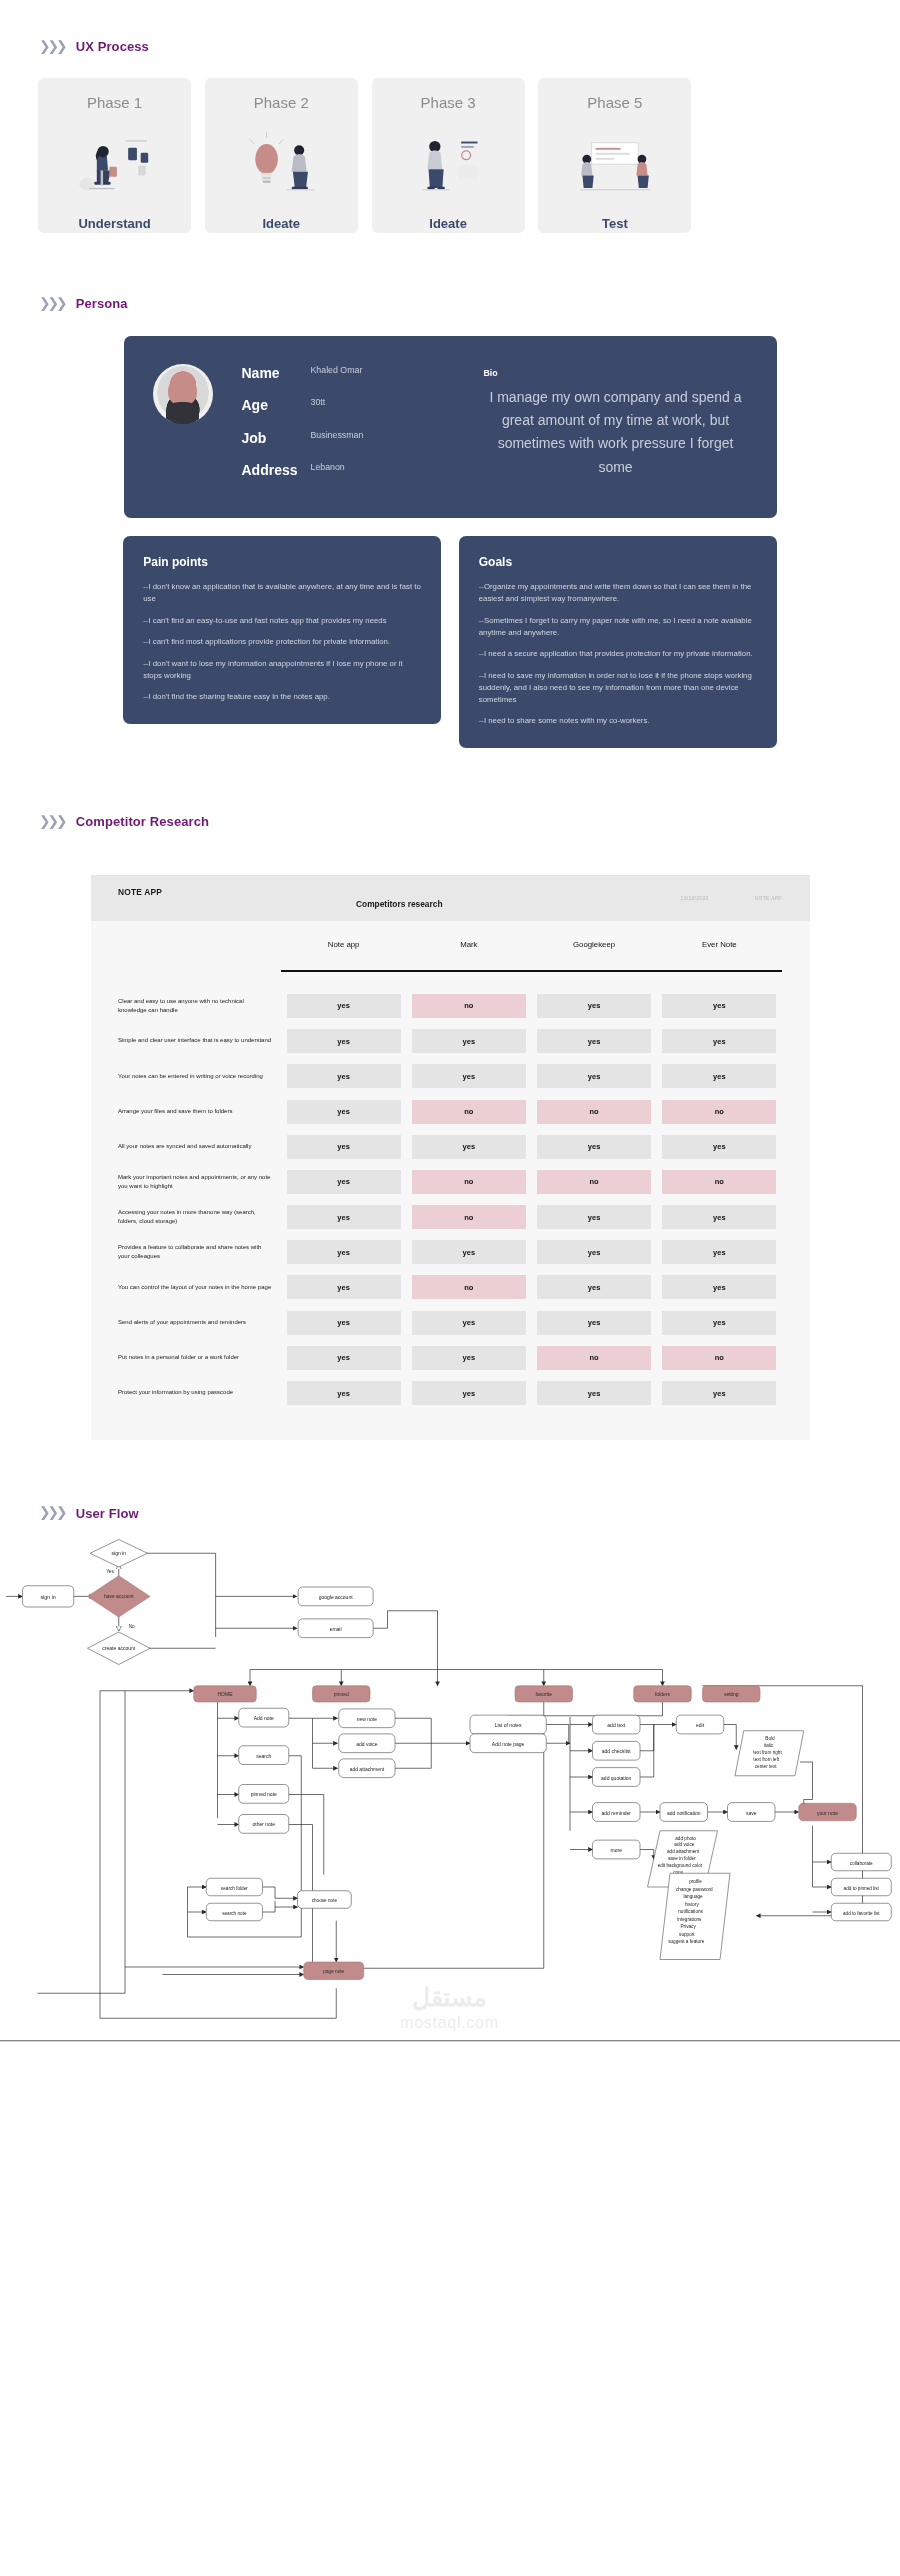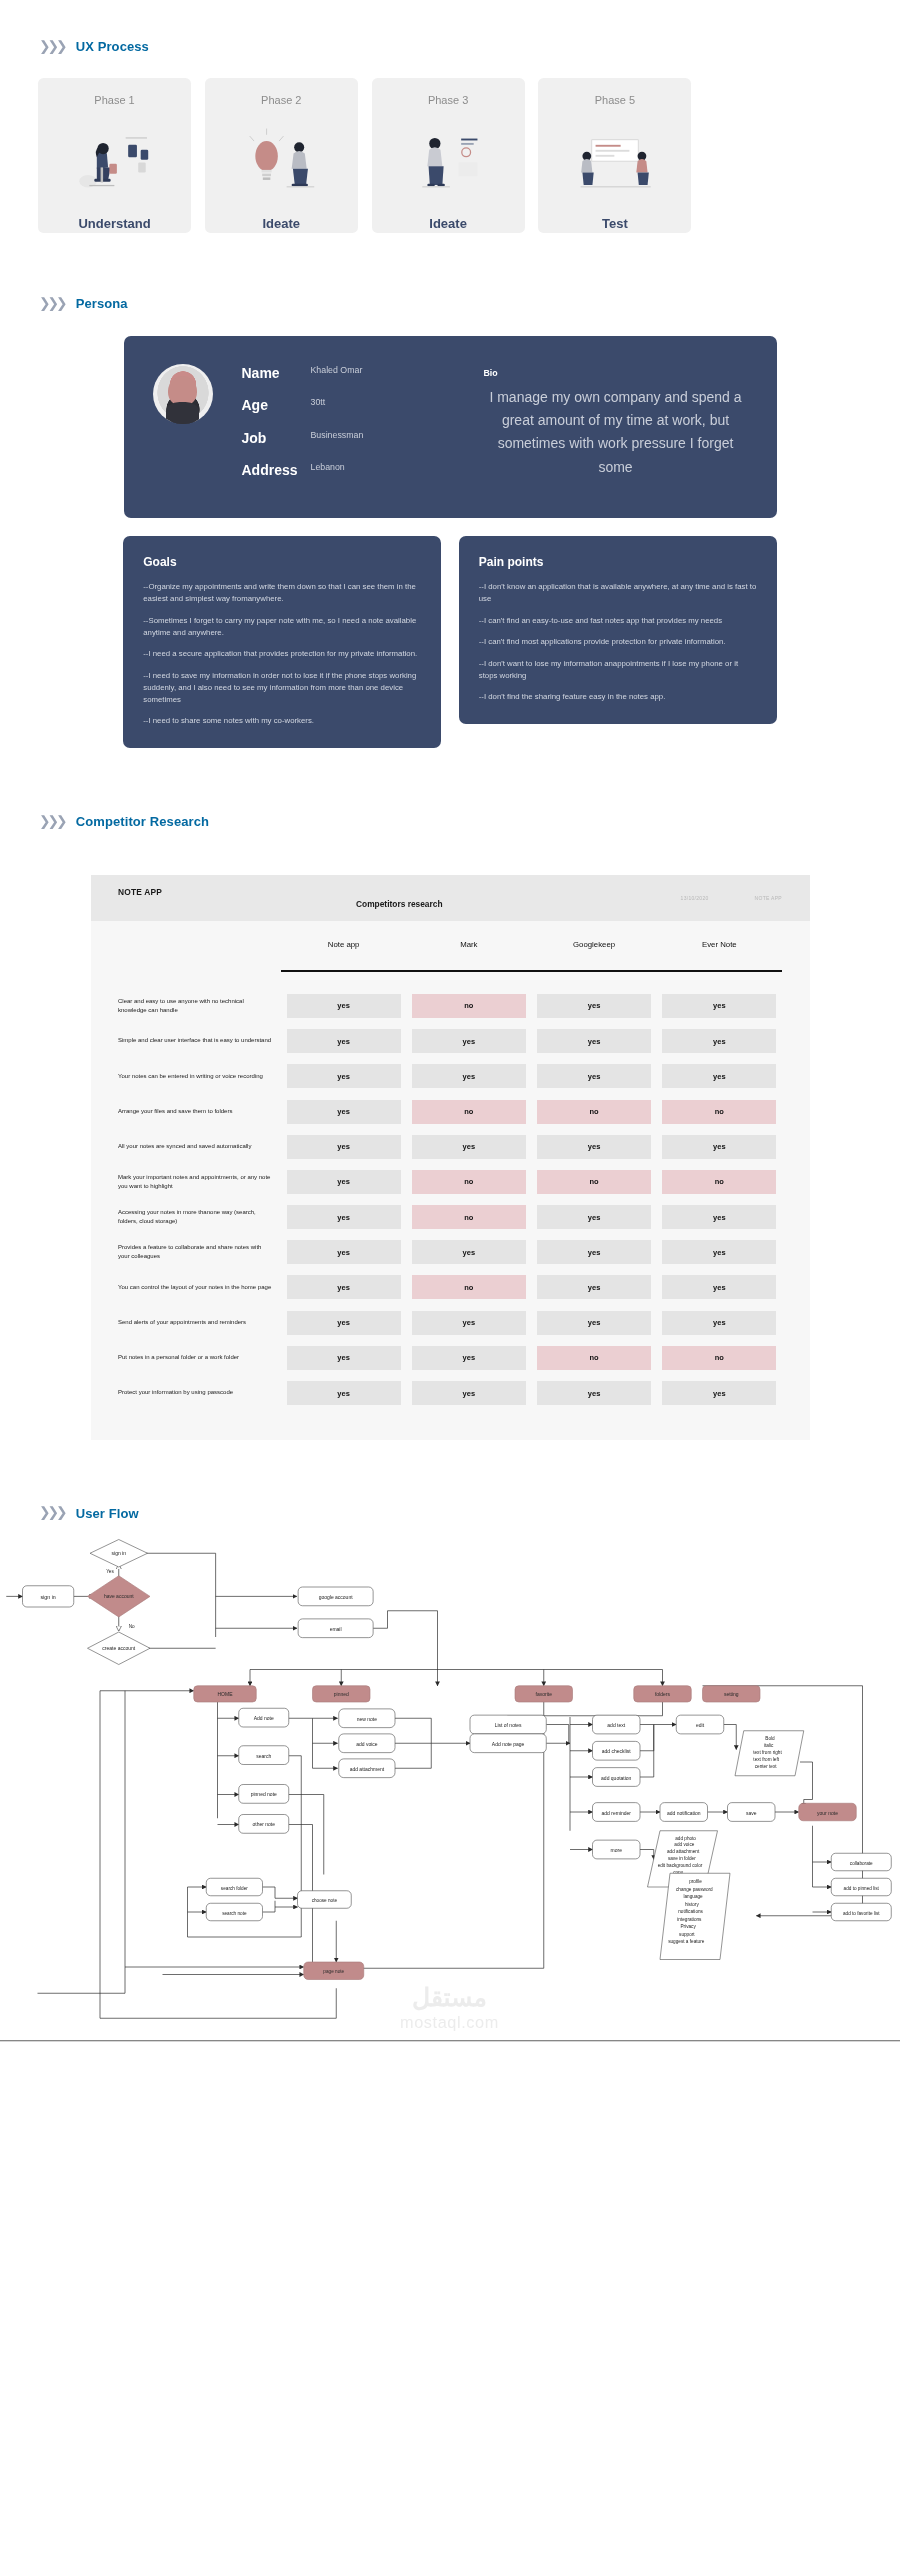--- a/index.html
+++ b/index.html
@@ -23,21 +23,21 @@
     display: inline-flex;
     color: #9aa3b4;
     font-size: 13.8px;
     letter-spacing: -3.1px;
     line-height: 1;
     font-family: "DejaVu Sans", sans-serif;
   }
   .section-title {
     font-size: 13px;
     font-weight: bold;
-    color: #0369a1;
+    color: #701a75;
     letter-spacing: 0.1px;
   }
 
   
   #ux-process { padding-top: 39px; }
   .phase-row {
     display: flex;
     gap: 13.8px;
     padding: 24px 0 0 38px;
   }
@@ -45,21 +45,21 @@
     width: 153px;
     height: 155px;
     background: #f0f0f0;
     border-radius: 5.6px;
     display: flex;
     flex-direction: column;
     align-items: center;
     padding-top: 15.6px;
   }
   .phase-num {
-    font-size: 11px;
+    font-size: 15px;
     color: #8c8c8c;
     font-weight: normal;
   }
   .phase-art {
     flex: 1;
     display: flex;
     align-items: center;
     justify-content: center;
     width: 100%;
   }
@@ -354,36 +354,36 @@
         </div>
 
         <div class="persona-bio">
           <div class="bio-title">Bio</div>
           <div class="bio-text"> I manage my own company and spend a great amount of my time at work, but sometimes with work pressure I forget some</div>
         </div>
       </div>
     </div>
 
     <div class="gp-row">
+      <div class="gp-card pain">
+        <div class="gp-title">Pain points</div>
+        <div class="gp-item">--I don't know an application that is available anywhere, at any time and is fast to use</div>
+        <div class="gp-item">--I can't find an easy-to-use and fast notes app that provides my needs</div>
+        <div class="gp-item">--I can't find most applications provide protection for private information.</div>
+        <div class="gp-item">--I don't want to lose my information anappointments if I lose my phone or it stops working</div>
+        <div class="gp-item">--I don't find the sharing feature easy in the notes app.</div>
+      </div>
+
       <div class="gp-card">
         <div class="gp-title">Goals</div>
         <div class="gp-item">--Organize my appointments and write them down so that I can see them in the easiest and simplest way fromanywhere.</div>
         <div class="gp-item">--Sometimes I forget to carry my paper note with me, so I need a note available anytime and anywhere.</div>
         <div class="gp-item">--I need a secure application that provides protection for my private information.</div>
         <div class="gp-item">--I need to save my information in order not to lose it if the phone stops working suddenly, and I also need to see my information from more than one device sometimes</div>
         <div class="gp-item">--I need to share some notes with my co-workers.</div>
-      </div>
-
-      <div class="gp-card pain">
-        <div class="gp-title">Pain points</div>
-        <div class="gp-item">--I don't know an application that is available anywhere, at any time and is fast to use</div>
-        <div class="gp-item">--I can't find an easy-to-use and fast notes app that provides my needs</div>
-        <div class="gp-item">--I can't find most applications provide protection for private information.</div>
-        <div class="gp-item">--I don't want to lose my information anappointments if I lose my phone or it stops working</div>
-        <div class="gp-item">--I don't find the sharing feature easy in the notes app.</div>
       </div>
     </div>
   </section>
 
   <section id="competitor">
     <div class="section-head">
       <span class="chev">❯❯❯</span>
       <span class="section-title">Competitor Research</span>
     </div>
 

